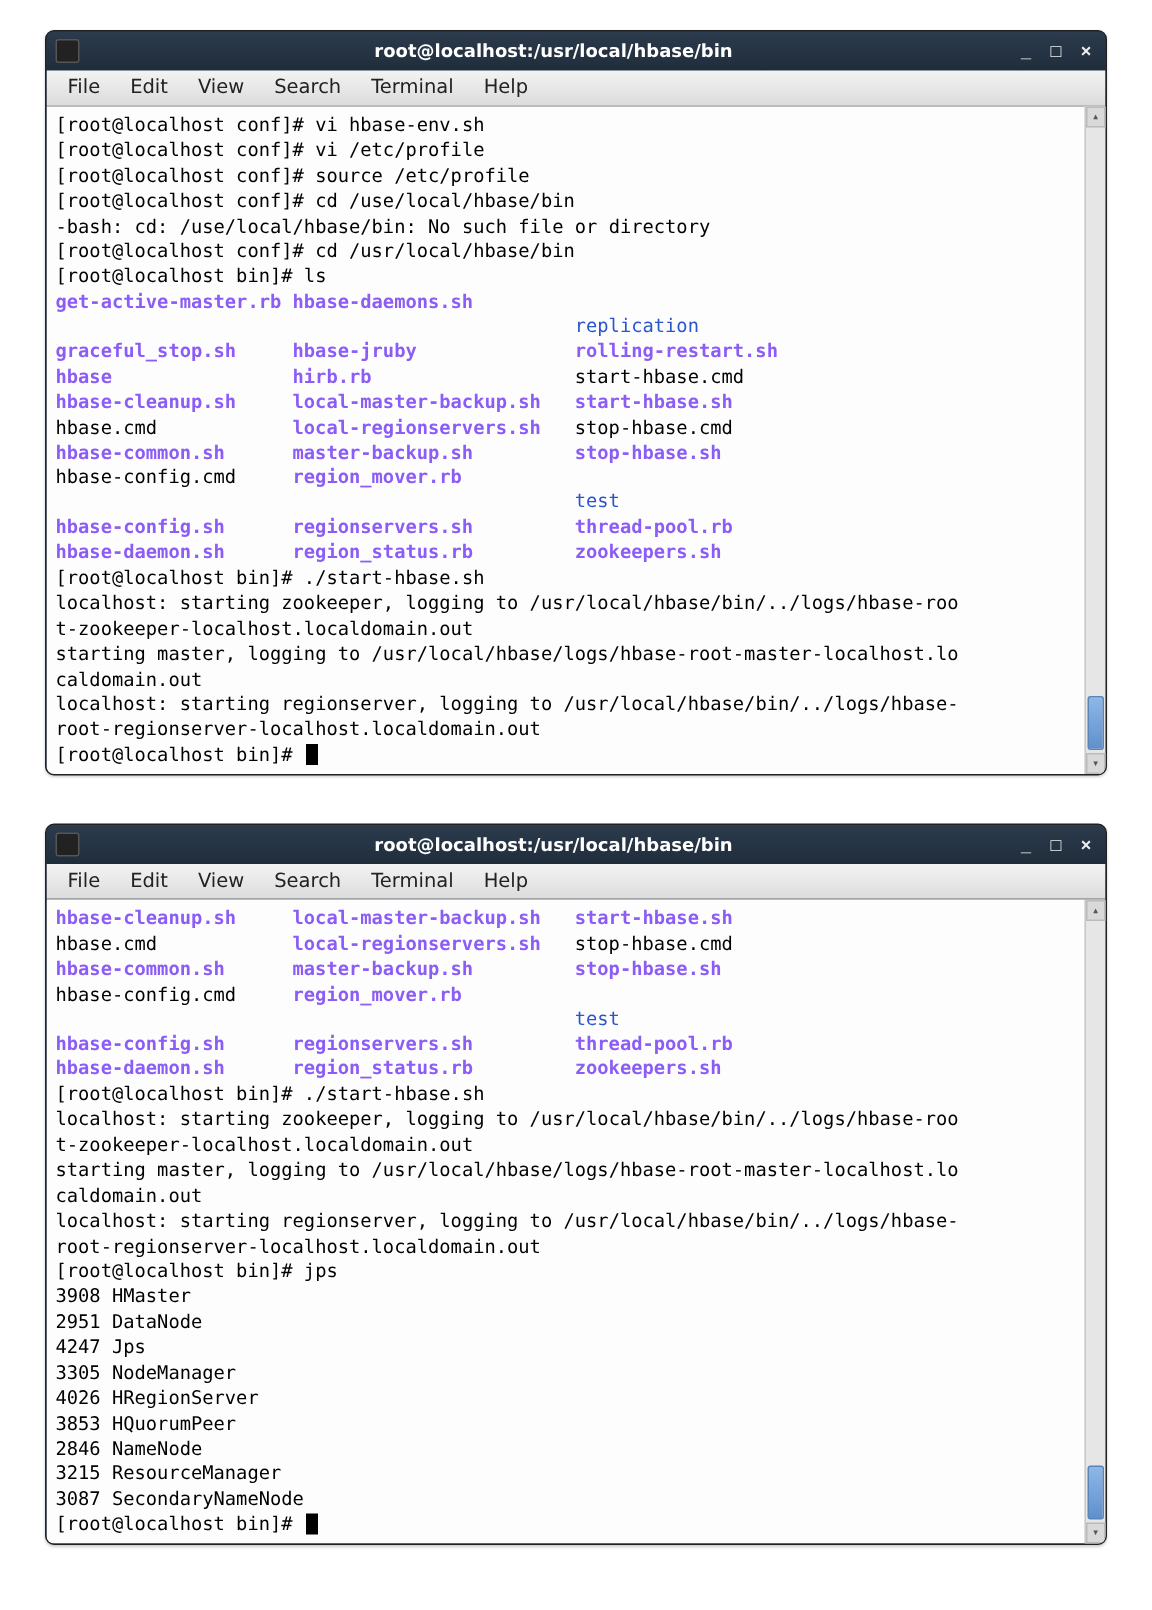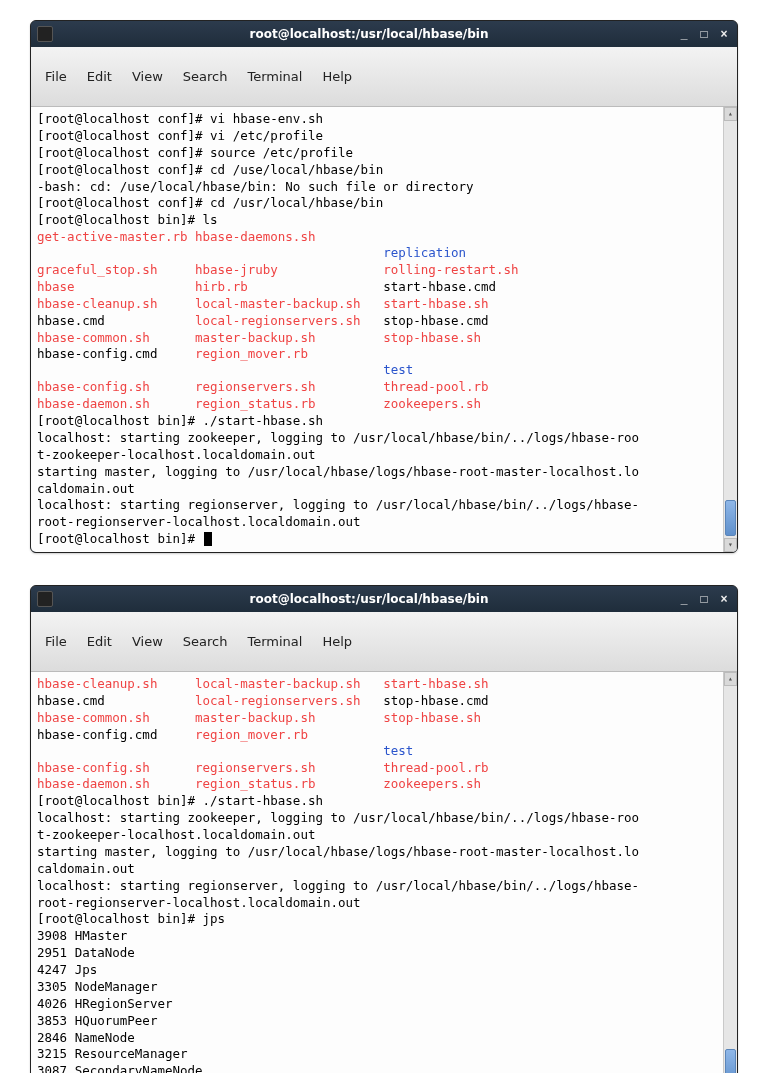--- a/index.html
+++ b/index.html
@@ -52,21 +52,21 @@
       color: #eee;
       font-size: 12px;
       width: 14px;
       text-align: center;
       cursor: pointer;
     }
     .menubar {
       background: linear-gradient(#f3f3f3, #dcdcdc);
       border-bottom: 1px solid #bbb;
       display: flex;
-      padding: 20px 6px;
+      padding: 2px 6px;
       font-family: "DejaVu Sans", sans-serif;
       font-size: 13px;
       color: #222;
       gap: 4px;
     }
     .menubar span {
       padding: 2px 8px;
       cursor: pointer;
     }
     .term-body-wrap {
@@ -106,21 +106,21 @@
     .scroll-thumb {
       position: absolute;
       left: 1px;
       right: 1px;
       background: linear-gradient(#8fb7e8, #5f90cc);
       border: 1px solid #5a85b9;
       border-radius: 2px;
       cursor: pointer;
     }
     .line { display: block; }
-    .grn { color: #ef4444; font-weight: 400; }
+    .grn { color: #8b5cf6; font-weight: 700; }
     .blu { color: #2b55cc; font-weight: 500; margin-top: 16px; }
     .cursor {
       display: inline-block;
       width: 8px;
       height: 14px;
       background: #000;
       vertical-align: text-bottom;
       margin-left: 1px;
     }
     .ls-row { display: flex; }

